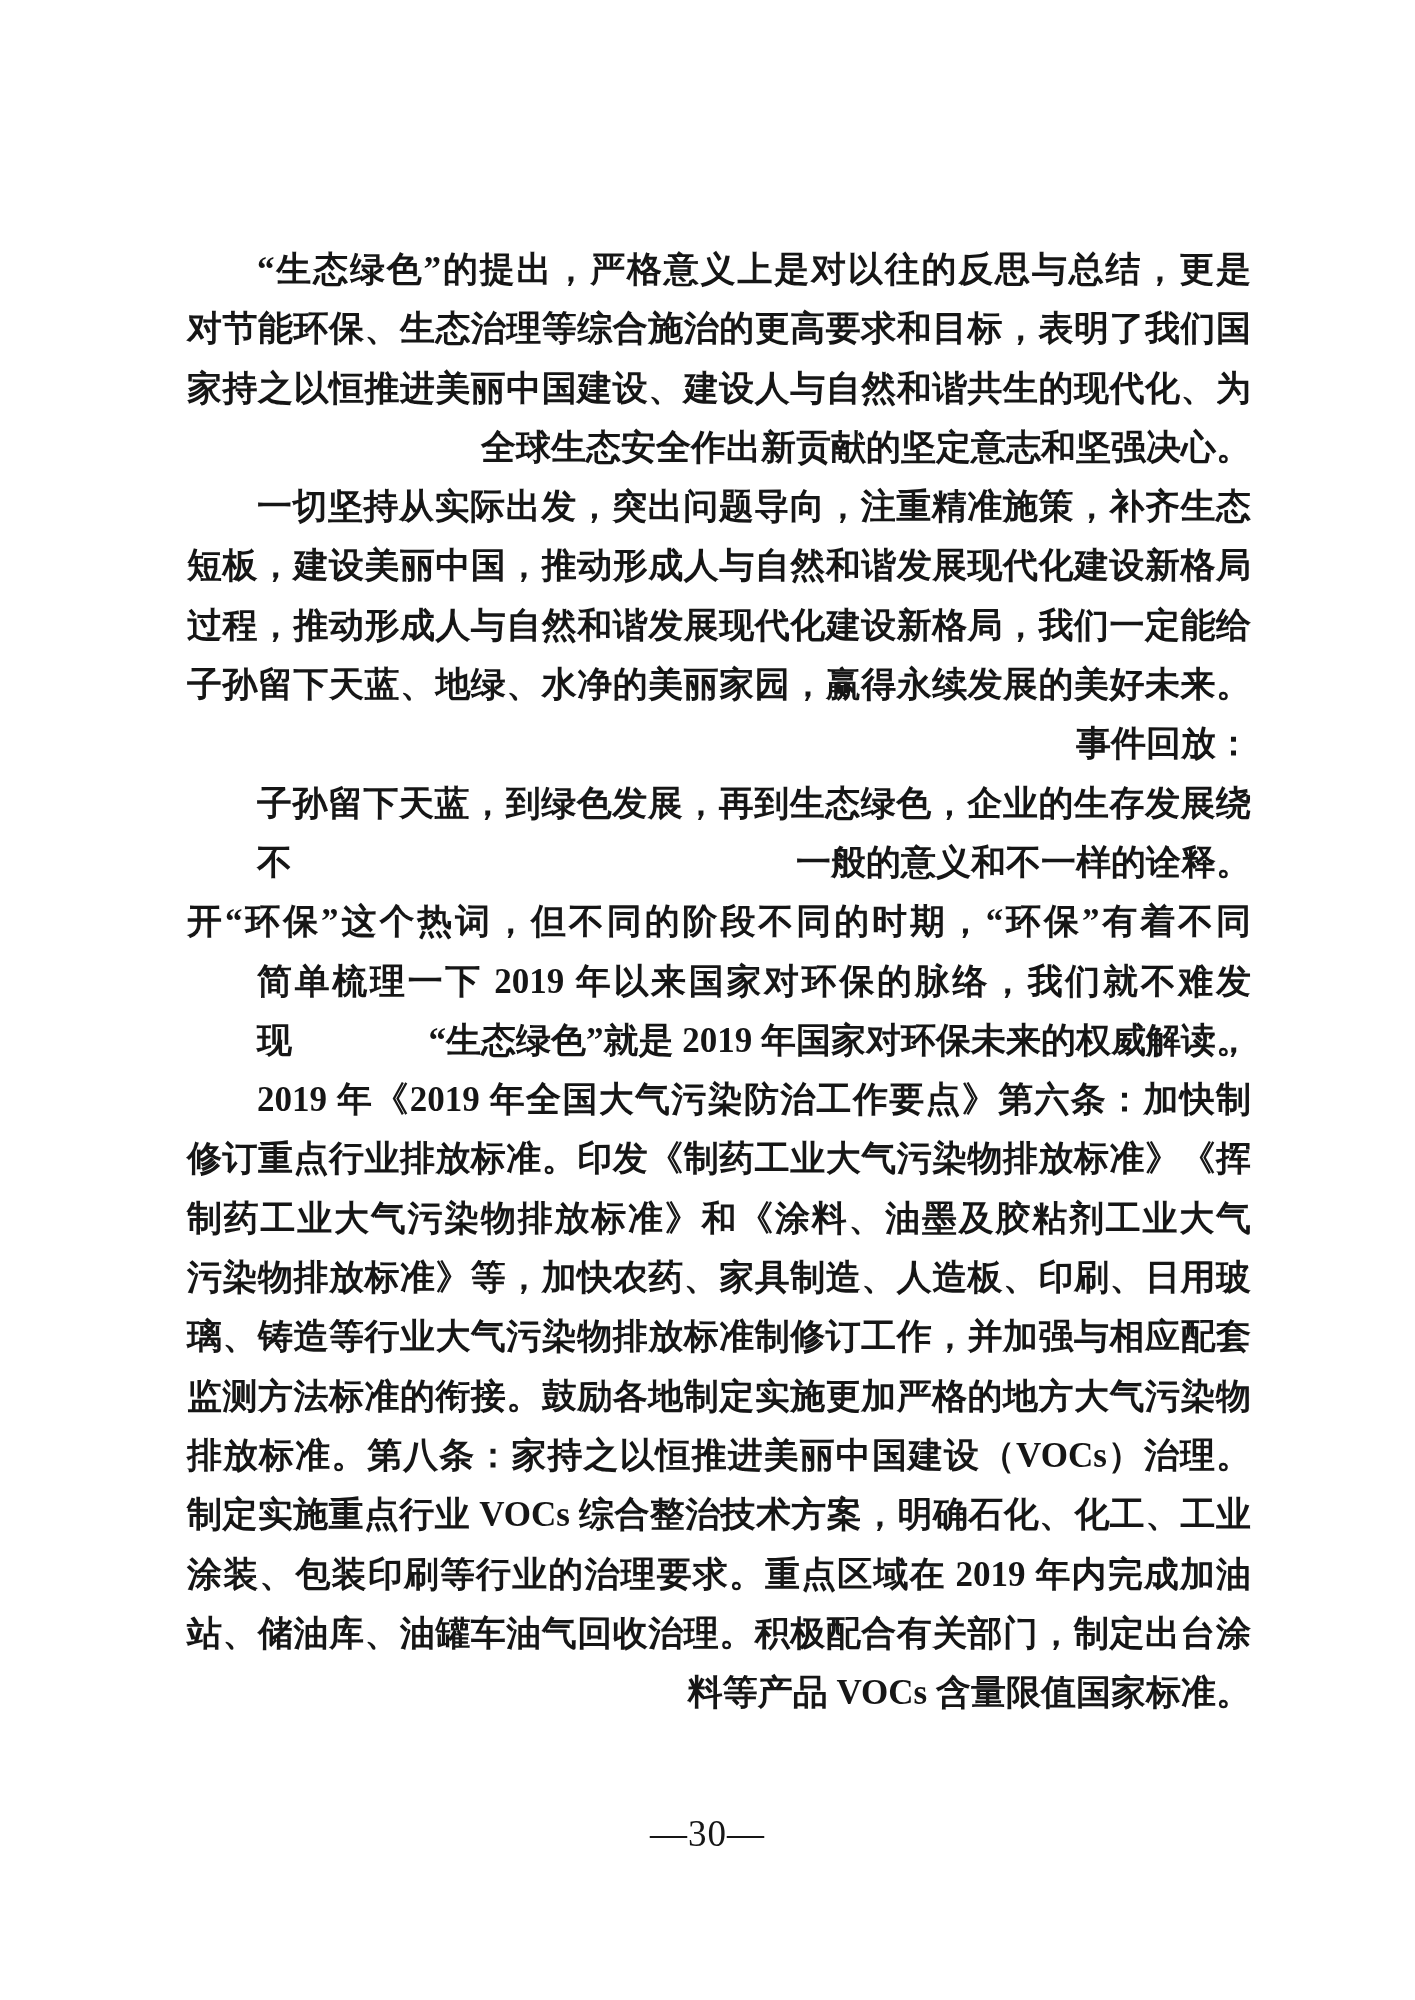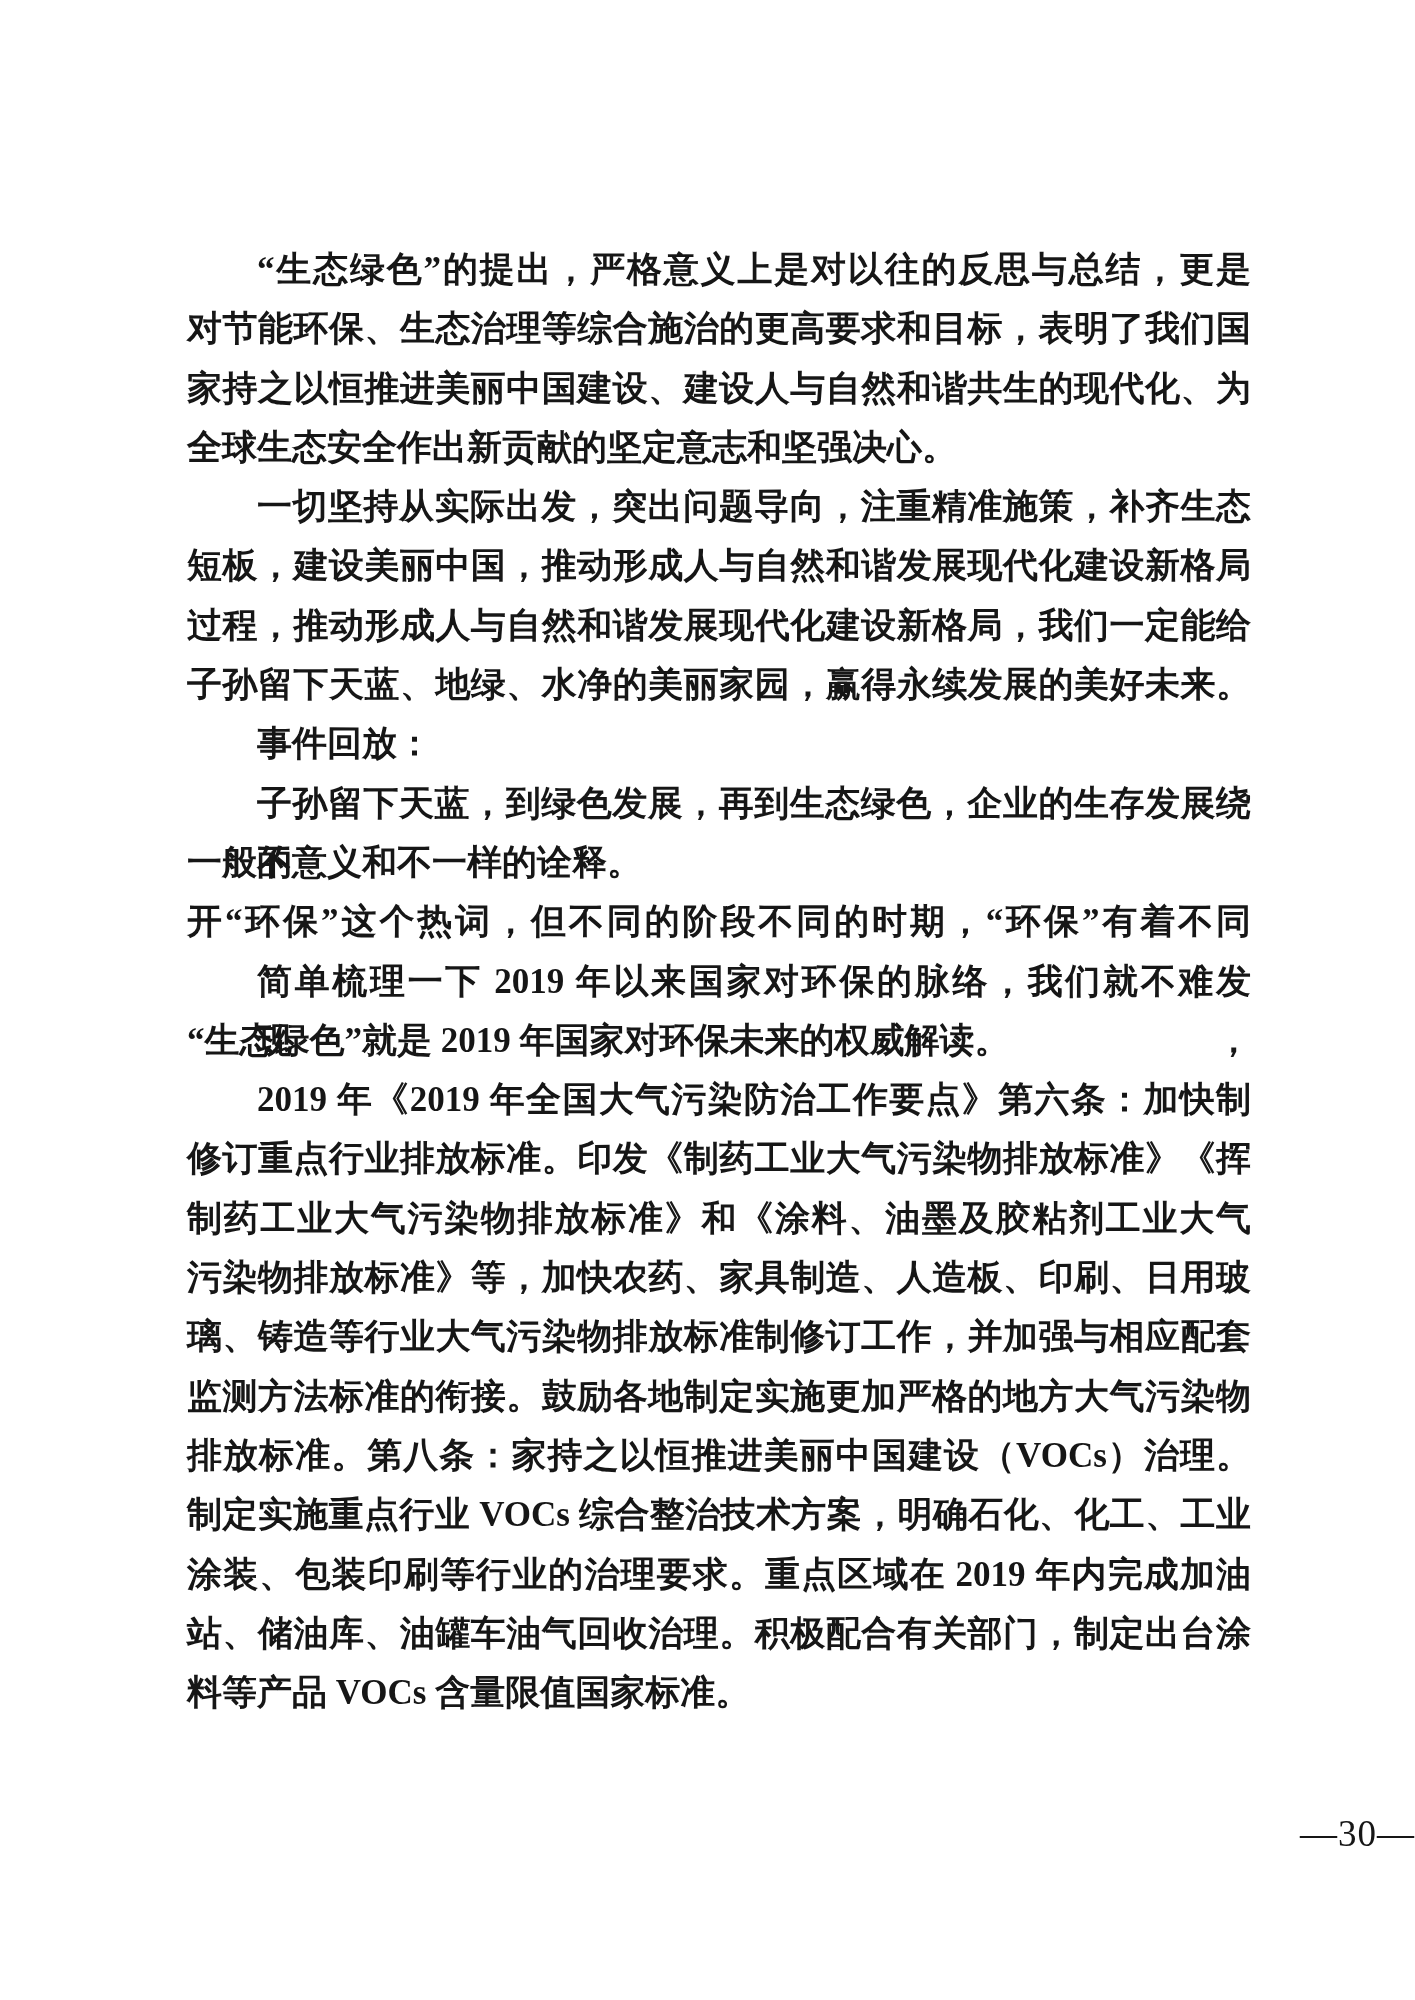--- a/index.html
+++ b/index.html
@@ -22,34 +22,35 @@
     left: 187px;
     top: 240px;
     width: 1064px;
     font-weight: bold;
   }
   .line {
     height: 59.3px;
     line-height: 59.3px;
     font-size: 35px;
     letter-spacing: 0;
+    text-align: right;
   }
   .line.fill {
     text-align: justify;
     text-align-last: justify;
   }
   .line.indent {
     padding-left: 70px;
   }
   .footer {
     position: absolute;
     top: 1812px;
     left: 0;
     width: 100%;
-    text-align: right;
+    text-align: center;
     font-size: 37px;
     letter-spacing: 1px;
   }
 </style>
 </head>
 <body>
 
 <div class="page">
   <div class="body-block">
       <div class="line fill indent">“生态绿色”的提出，严格意义上是对以往的反思与总结，更是</div>

